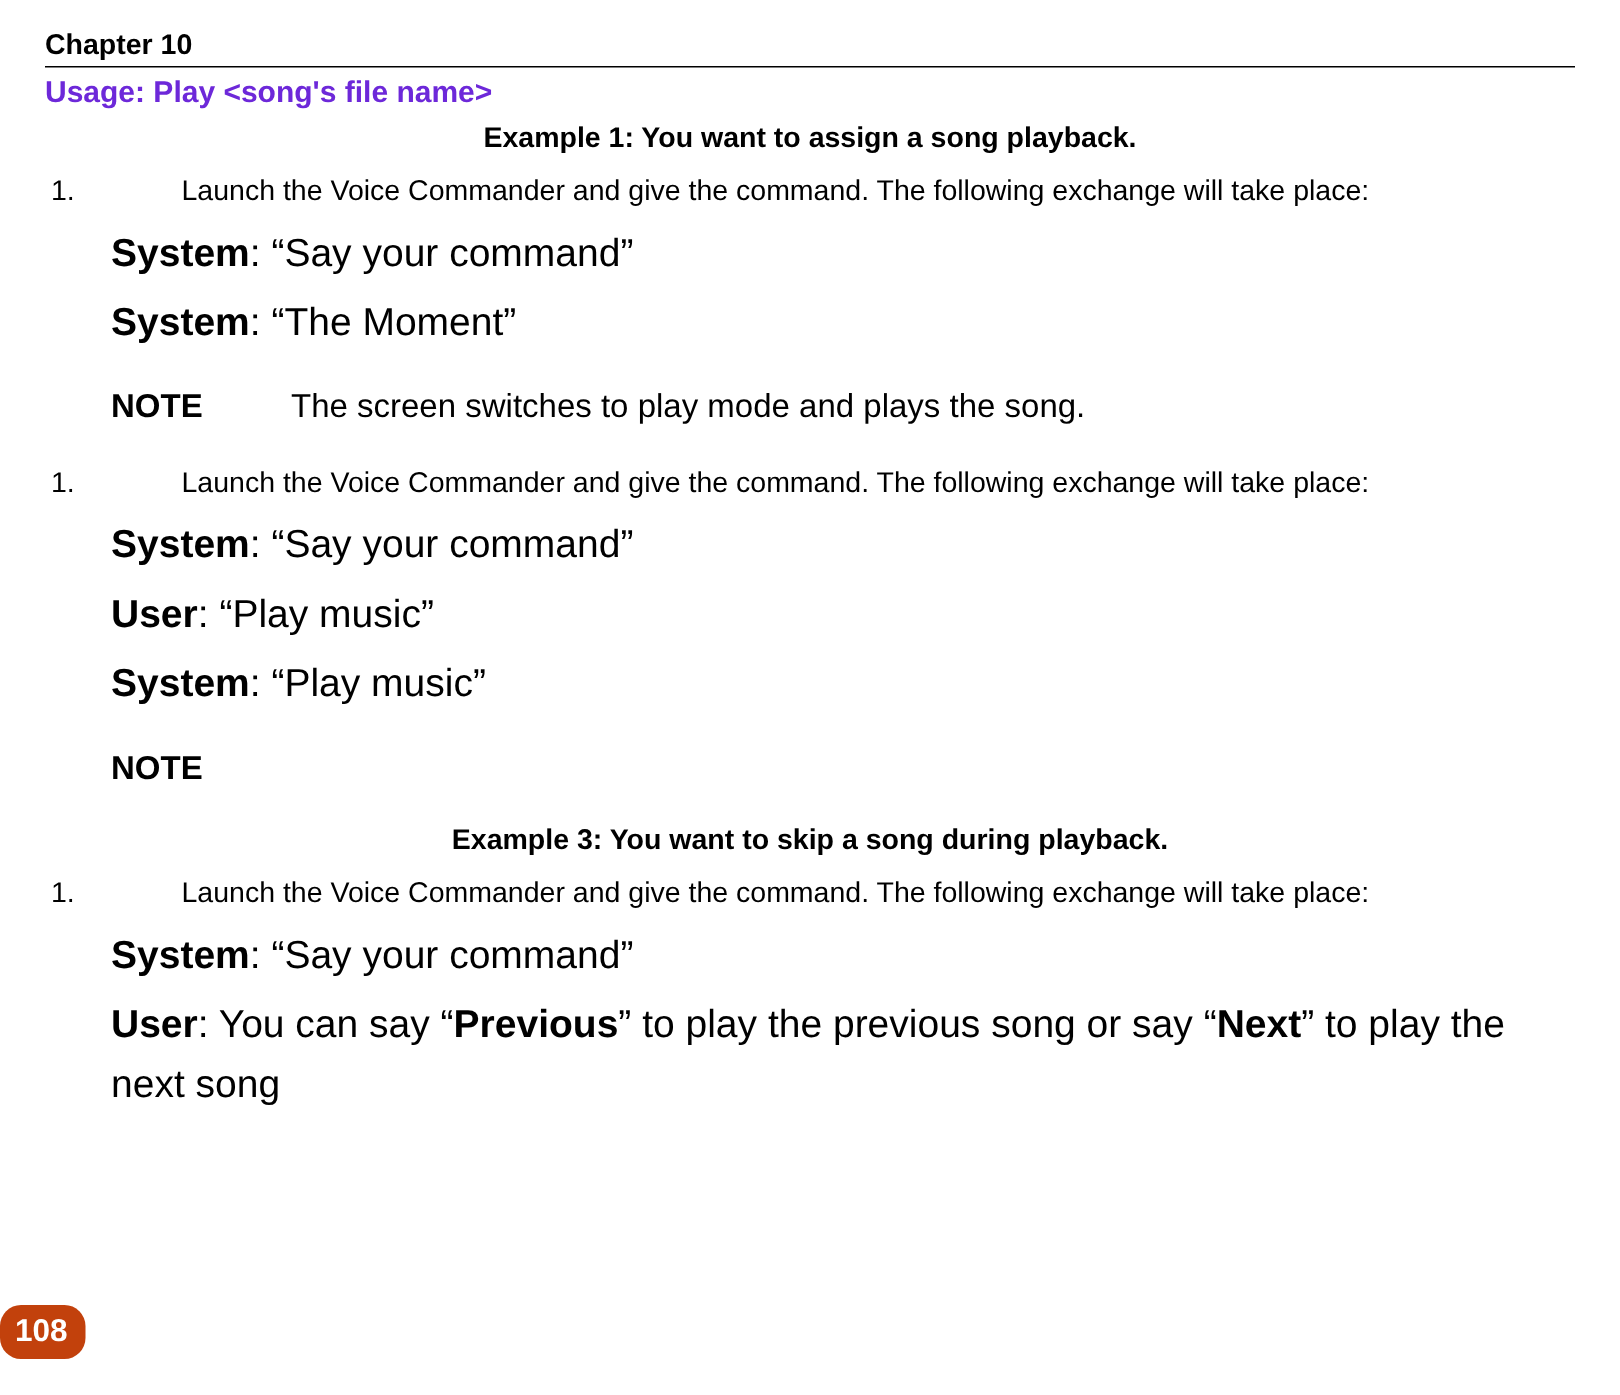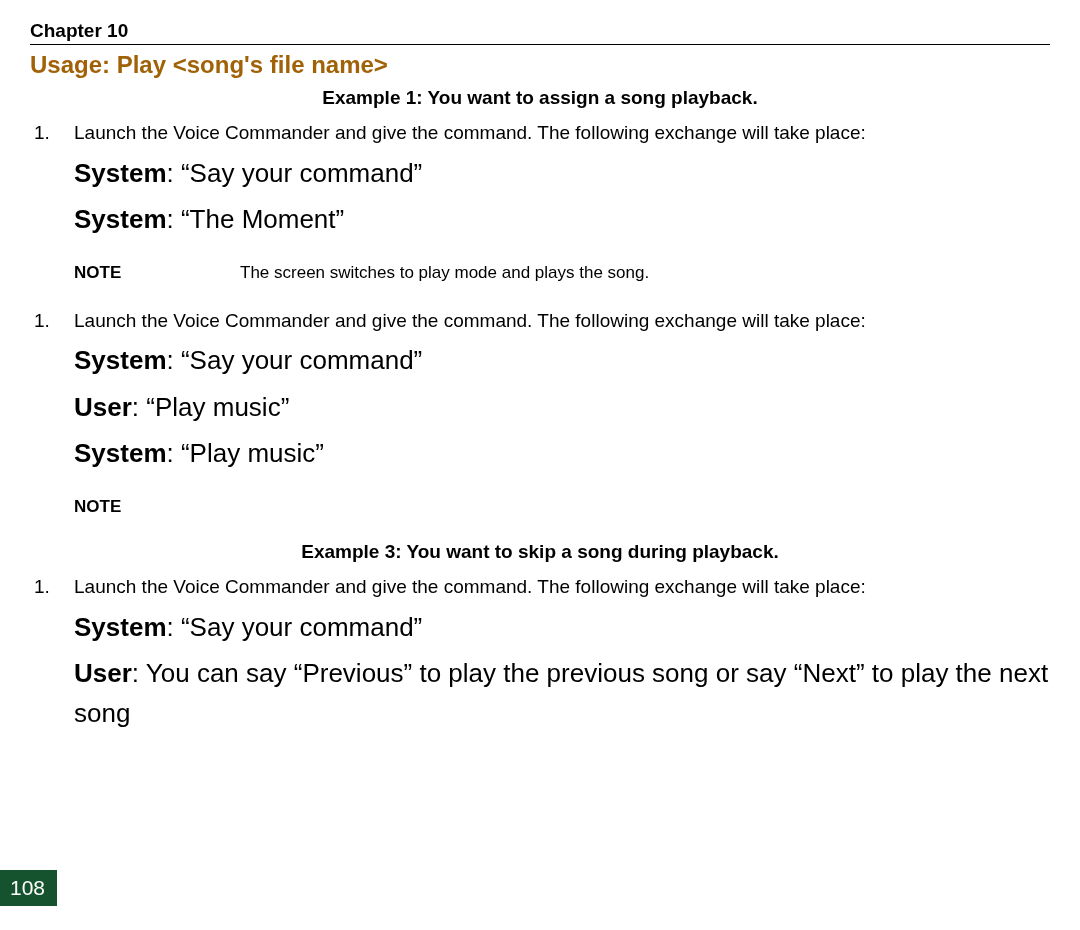--- a/index.html
+++ b/index.html
@@ -20,23 +20,23 @@
     padding: 20px 30px 0 30px;
   }
   .chapter-header {
     font-size: 19px;
     font-weight: bold;
     padding-bottom: 2px;
     border-bottom: 1.5px solid #000;
     margin-bottom: 6px;
   }
   .section-title {
-    font-size: 24px;
+    font-size: 20px;
     font-weight: bold;
-    color: #a16207;
+    color: #6d28d9;
     margin: 4px 0 6px 0;
   }
   .example-title {
     font-size: 19px;
     font-weight: bold;
     margin: 8px 0 10px 0;
     text-align: center;
   }
   .step-row {
     display: flex;
@@ -44,56 +44,57 @@
     line-height: 1.45;
     margin: 6px 0;
   }
   .step-num {
     width: 40px;
     flex-shrink: 0;
     padding-left: 4px;
   }
   .step-text {
     flex: 1;
+    margin-left: 47px;
   }
   .dialogue {
     margin: 6px 0 6px 44px;
     font-size: 26px;
     line-height: 1.55;
   }
   .dlabel {
     font-weight: bold;
   }
   .note-row {
     display: flex;
-    font-size: 17px;
+    font-size: 22px;
     margin: 22px 0 22px 44px;
     line-height: 1.4;
-    gap: 46px;
   }
   .note-label {
     width: 120px;
     font-weight: bold;
     flex-shrink: 0;
   }
   .note-text {
     flex: 1;
   }
   .page-number {
     position: absolute;
     left: 0;
     bottom: 24px;
-    background: #14532d;
+    background: #c2410c;
     color: #fff;
-    font-weight: normal;
+    font-weight: bold;
     font-size: 21px;
     padding: 6px 12px 6px 10px;
+    border-radius: 14px;
   }
   .inline-bold {
-    font-weight: normal;
+    font-weight: bold;
   }
 </style>
 </head>
 <body>
 
 <div class="page">
 
   <div class="chapter-header">Chapter 10</div>
 
   <div class="section-title">Usage: Play &lt;song's file name&gt;</div>

